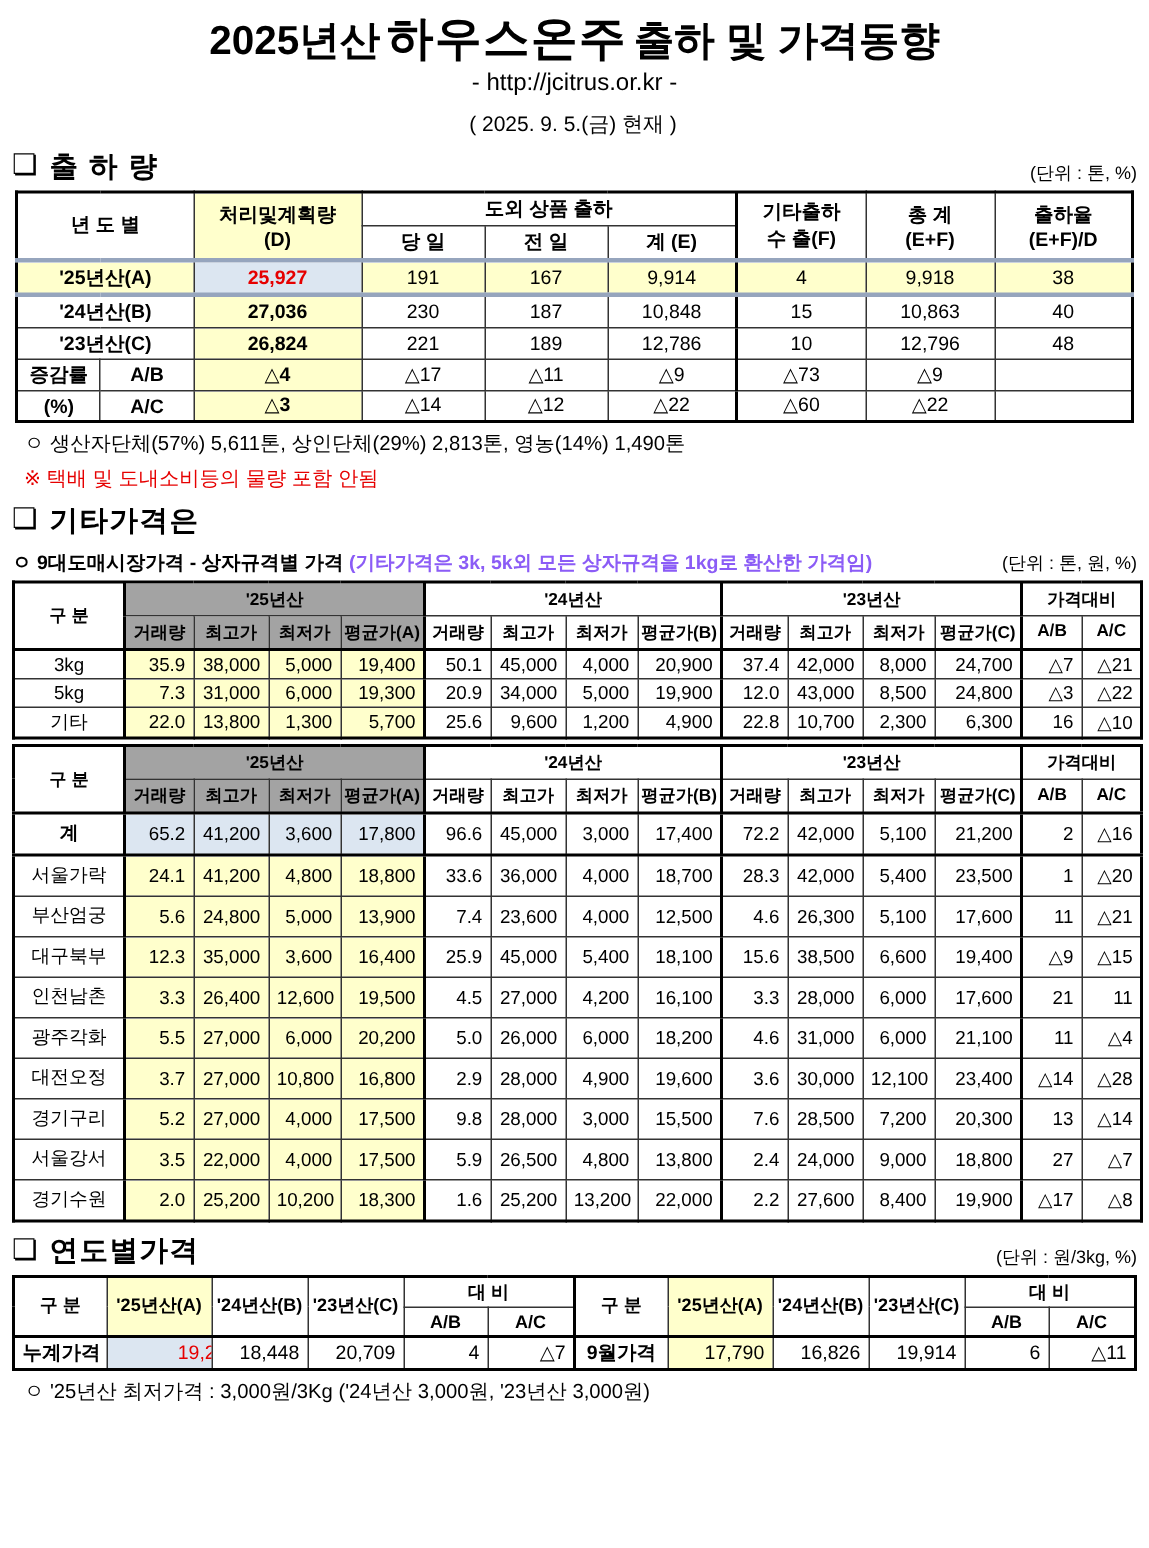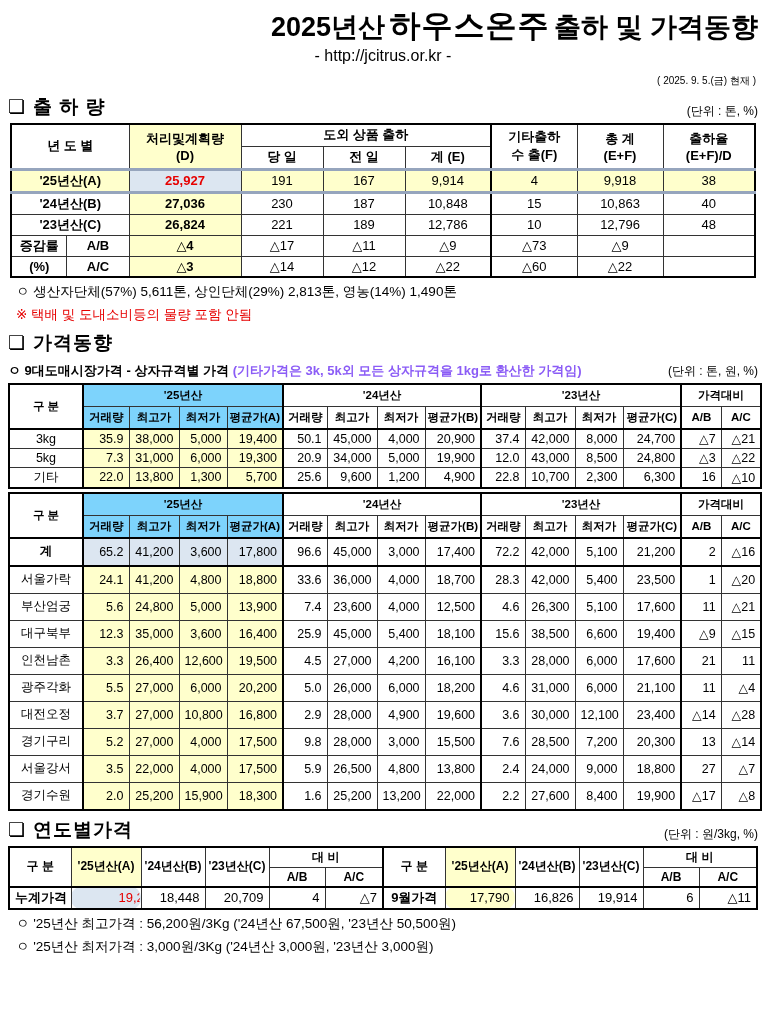--- a/index.html
+++ b/index.html
@@ -1,25 +1,25 @@
 <!DOCTYPE html>
 <html><head>
 <meta charset="utf-8">
 <style>
   html,body{margin:0;padding:0;background:#fff;}
   body{width:766px;height:1032px;overflow:hidden;color:#000;
        font-family:"Liberation Sans","DejaVu Sans",sans-serif;}
   .page{padding:4px 8px 0 8px;}
 
   
-  .title{text-align:right;font-weight:bold;margin-top:4px;line-height:1.15;}
+  .title{text-align:center;font-weight:bold;margin-top:4px;line-height:1.15;}
   .title .t1,.title .t3{font-size:27px;}
   .title .t2{font-size:31px;letter-spacing:1px;}
   .url{text-align:center;font-size:16px;margin-top:3px;}
-  .dateline{text-align:right;font-size:10px;margin:9px 2px 0 0;}
+  .dateline{text-align:center;font-size:14px;margin:9px 2px 0 0;}
 
   
   .sec{display:flex;justify-content:space-between;align-items:flex-end;margin-top:6px;}
   .sec-title{font-size:19px;font-weight:bold;display:flex;align-items:center;gap:7px;letter-spacing:1px;}
   .sec-icon{font-size:19px;font-weight:bold;}
   .unit{font-size:12px;}
 
   .subrow{display:flex;justify-content:space-between;align-items:flex-end;margin-top:6px;}
   .subtitle{font-size:13px;font-weight:bold;}
   .subnote{color:#8b5cf6;}
@@ -45,38 +45,38 @@
   .t-ship tr.rowA td.dcol{background:#dce6f1;color:#e60000;}
   .t-ship td.lbl{text-align:center;font-weight:bold;}
   .t-ship th.hy{background:#ffffcc;}
   .note{font-size:13.5px;margin:5px 0 0 8px;}
   .note-red{color:#e60000;}
 
   
   .t-price{border:2px solid #000;width:752px;}
   .t-price thead{border-bottom:2px solid #000;}
   .t-price th{font-size:11.5px;height:19px;}
-  .t-price th.hy{background:#7dd3fc;}
+  .t-price th.hy{background:#a3a3a3;}
   .t-price td{font-size:12.5px;}
   .t-size td{height:16px;}
   .t-mkt td{height:24px;}
   .t-price td.c-label{text-align:center;}
   .t-price td.c1,.t-price td.c2,.t-price td.c3,.t-price td.c4{background:#ffffcc;}
   .t-price tr.sum-row td.c1,.t-price tr.sum-row td.c2,
   .t-price tr.sum-row td.c3,.t-price tr.sum-row td.c4{background:#dce6f1;}
   .t-price tr.sum-row{border-bottom:2px solid #000;}
   .t-price tr.sum-row td.c-label{font-weight:bold;}
   .t-price td.c1,.t-price td.c5,.t-price td.c9,.t-price td.c13{border-left:2px solid #000;}
 
   
   .t-year{border:2px solid #000;width:748px;}
   .t-year thead{border-bottom:2px solid #000;}
   .t-year th{font-size:12px;height:16px;}
   .t-year th.hy{background:#ffffcc;}
-  .t-year td{height:18px;font-size:13px;border-radius:10px;}
+  .t-year td{height:18px;font-size:13px;}
   .t-year td.v25L{background:#dce6f1;color:#e60000;padding-left:47px;}
   .t-year td.v25R{background:#ffffcc;}
 </style>
 </head>
 <body>
 
 <div class="page">
 
   <div class="title">
     <span class="t1">2025년산</span>
@@ -188,21 +188,21 @@
       </tr>
     </tbody>
   </table>
 
   <div class="note">ㅇ 생산자단체(57%) 5,611톤, 상인단체(29%) 2,813톤, 영농(14%) 1,490톤</div>
   <div class="note note-red">※ 택배 및 도내소비등의 물량 포함 안됨</div>
 
   <div class="sec">
     <div class="sec-title">
       <span class="sec-icon">❏</span>
-      <span>가격동향</span>
+      <span>기타가격은</span>
     </div>
   </div>
 
   <div class="subrow">
     <div class="subtitle">
       <span>ㅇ 9대도매시장가격 - 상자규격별 가격</span>
       <span class="subnote">(기타가격은 3k, 5k외 모든 상자규격을 1kg로 환산한 가격임)</span>
     </div>
     <div class="unit">(단위 : 톤,  원, %)</div>
   </div>
@@ -500,21 +500,21 @@
           <td class="num c10">24,000</td>
           <td class="num c11">9,000</td>
           <td class="num c12">18,800</td>
           <td class="num c13">27</td>
           <td class="num c14">△7</td>
         </tr>
         <tr>
           <td class="c-label">경기수원</td>
           <td class="num c1">2.0</td>
           <td class="num c2">25,200</td>
-          <td class="num c3">15,900</td>
+          <td class="num c3">10,200</td>
           <td class="num c4">18,300</td>
           <td class="num c5">1.6</td>
           <td class="num c6">25,200</td>
           <td class="num c7">13,200</td>
           <td class="num c8">22,000</td>
           <td class="num c9">2.2</td>
           <td class="num c10">27,600</td>
           <td class="num c11">8,400</td>
           <td class="num c12">19,900</td>
           <td class="num c13">△17</td>
@@ -578,16 +578,15 @@
         <td class="ctr bold bl2">9월가격</td>
         <td class="num v25R">17,790</td>
         <td class="num">16,826</td>
         <td class="num">19,914</td>
         <td class="num">6</td>
         <td class="num">△11</td>
       </tr>
     </tbody>
   </table>
 
-  <div class="note">ㅇ '25년산 최고가격 :  56,200원/3Kg ('24년산 67,500원, '23년산 50,500원)</div>
   <div class="note">ㅇ '25년산 최저가격 :  3,000원/3Kg ('24년산 3,000원, '23년산 3,000원)</div>
 
 </div>
 
 </body></html>

